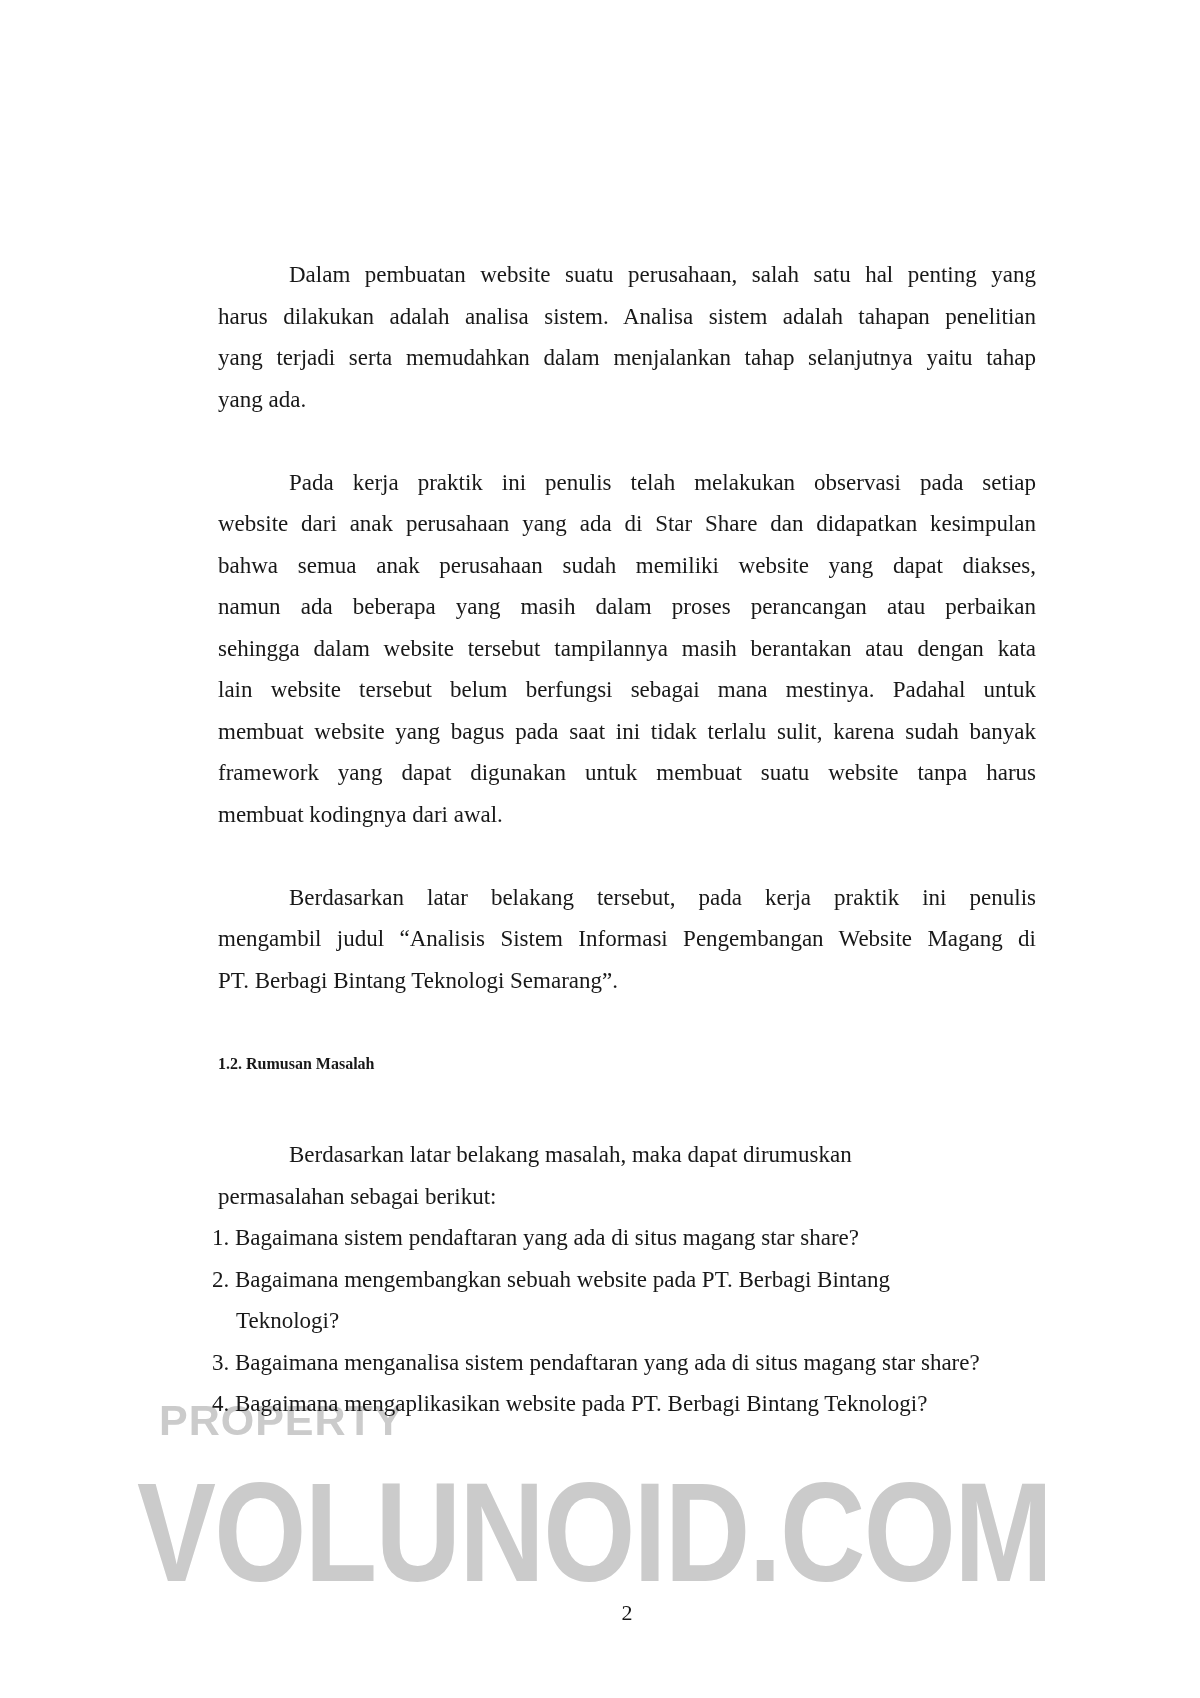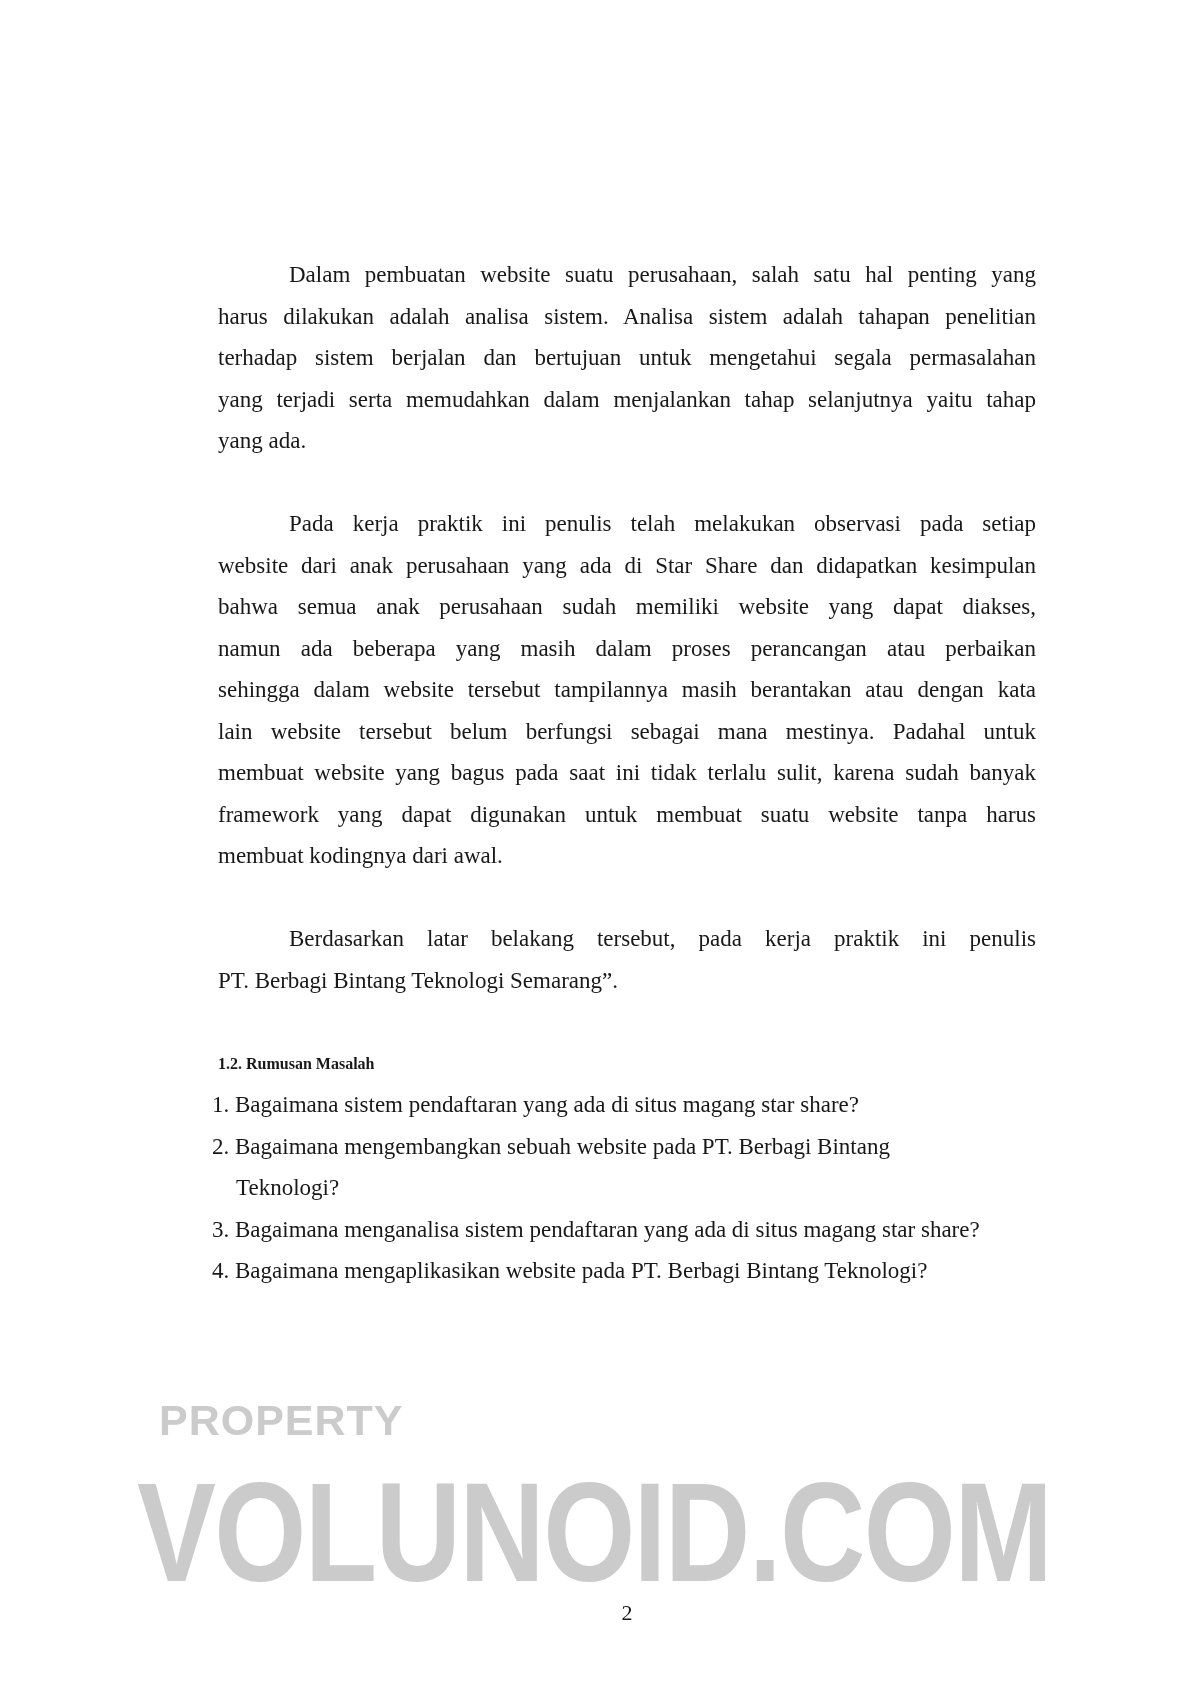--- a/index.html
+++ b/index.html
@@ -94,44 +94,48 @@
 
   <div class="wm wm-property">PROPERTY</div>
 
   <div class="wm wm-volunoid">VOLUNOID.COM</div>
 
   <div class="content">
 
     <div class="para justified">
         <div class="line">Dalam pembuatan website suatu perusahaan, salah satu hal penting yang</div>
         <div class="line">harus dilakukan adalah analisa sistem. Analisa sistem adalah tahapan penelitian</div>
-        <div class="line">terhadap sistem berjalan dan bertujuan untuk mengetahui segala permasalahan</div>
         <div class="line">yang terjadi serta memudahkan dalam menjalankan tahap selanjutnya yaitu tahap</div>
         <div class="line last">yang ada.</div>
       </div>
 
     <div class="para justified gap-1">
         <div class="line">Pada kerja praktik ini penulis telah melakukan observasi pada setiap</div>
         <div class="line">website dari anak perusahaan yang ada di Star Share dan didapatkan kesimpulan</div>
         <div class="line">bahwa semua anak perusahaan sudah memiliki website yang dapat diakses,</div>
         <div class="line">namun ada beberapa yang masih dalam proses perancangan atau perbaikan</div>
         <div class="line">sehingga dalam website tersebut tampilannya masih berantakan atau dengan kata</div>
         <div class="line">lain website tersebut belum berfungsi sebagai mana mestinya. Padahal untuk</div>
         <div class="line">membuat website yang bagus pada saat ini tidak terlalu sulit, karena sudah banyak</div>
         <div class="line">framework yang dapat digunakan untuk membuat suatu website tanpa harus</div>
         <div class="line last">membuat kodingnya dari awal.</div>
       </div>
 
     <div class="para justified gap-1">
         <div class="line">Berdasarkan latar belakang tersebut, pada kerja praktik ini penulis</div>
+        <div class="line">mengambil judul “Analisis Sistem Informasi Pengembangan Website Magang di</div>
         <div class="line last">PT. Berbagi Bintang Teknologi Semarang”.</div>
       </div>
 
     <div class="heading">1.2. Rumusan Masalah</div>
 
+    <div class="para intro gap-2">
+        <div class="line">Berdasarkan latar belakang masalah, maka dapat dirumuskan</div>
+        <div class="line last">permasalahan sebagai berikut:</div>
+      </div>
 
     <div class="list">
       <div class="list-item">
           <div class="line last">1. Bagaimana sistem pendaftaran yang ada di situs magang star share?</div>
         </div>
       <div class="list-item">
           <div class="line">2. Bagaimana mengembangkan sebuah website pada PT. Berbagi Bintang</div>
           <div class="line last">Teknologi?</div>
         </div>
       <div class="list-item">

